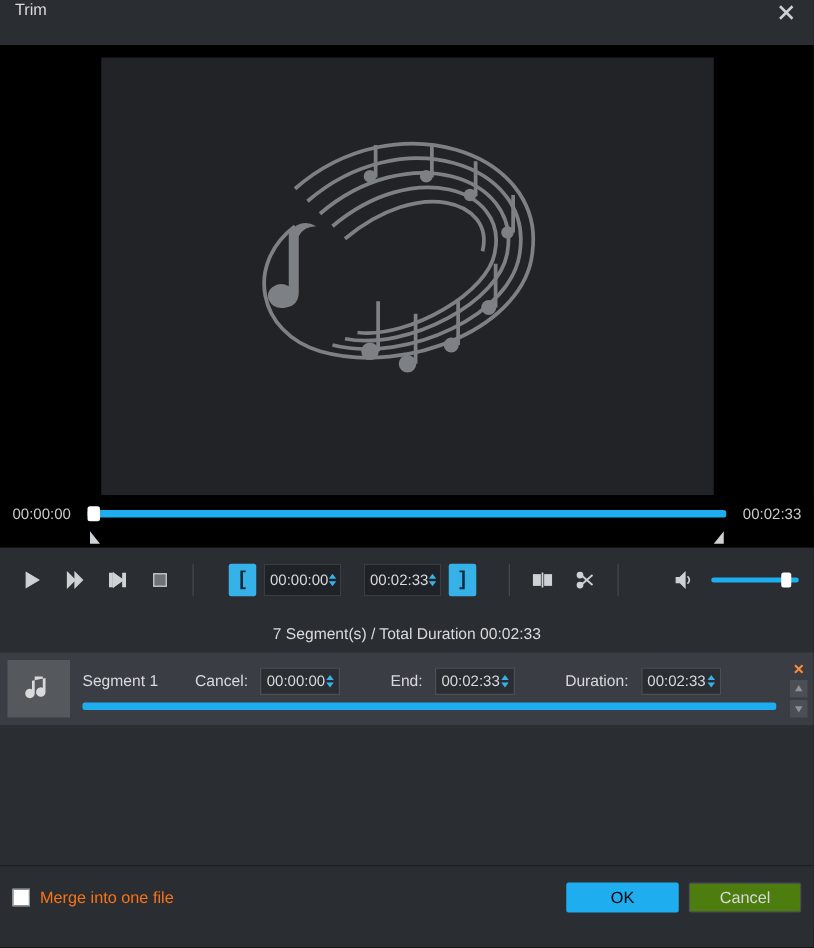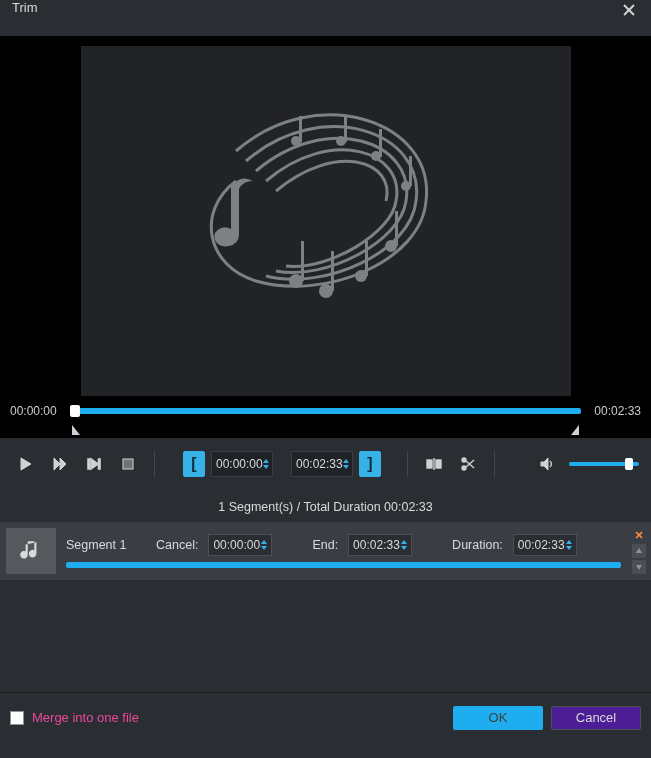--- a/index.html
+++ b/index.html
@@ -66,25 +66,25 @@
   .sb { width:14px; height:14px; display:flex; align-items:center; justify-content:center; cursor:pointer; background:#4b4f54; }
   .sb.del { color:#ff8a3c; font-size:11px; font-weight:bold; background:transparent;}
   .sb svg { width:8px; height:8px; fill:#8e9297; }
 
   
   .empty { height:112px; background:#2a2e33; }
 
   
   .footer { height:50px; background:#2a2e33; display:flex; align-items:center; padding:0 10px; gap:8px; border-top:1px solid #1c1e21;}
   .chk { width:14px; height:14px; border:1px solid #8e9297; background:#fff; cursor:pointer; }
-  .footer .merge-lbl { font-size:13px; color:#ec4899; }
+  .footer .merge-lbl { font-size:13px; color:#f97316; }
   .footer .btns { margin-left:auto; display:flex; gap:8px; }
   .btn { width:90px; height:24px; border-radius:2px; font-size:13px; display:flex; align-items:center; justify-content:center; cursor:pointer; }
-  .btn.primary { background:#1eaef0; color:#404040; }
-  .btn.secondary { background:#4c1d95; color:#d8dadc; border:1px solid #4b4f54; }
+  .btn.primary { background:#1eaef0; color:#000000; }
+  .btn.secondary { background:#4d7c0f; color:#d8dadc; border:1px solid #4b4f54; }
 </style>
 </head>
 <body>
 
 <div class="titlebar">
   <div class="title">Trim</div>
   <div class="close">
     <svg viewBox="0 0 12 12">
         <line x1="1" y1="1" x2="11" y2="11"></line>
         <line x1="11" y1="1" x2="1" y2="11"></line>
@@ -213,21 +213,21 @@
           <polygon points="2,6 5,6 9,2 9,14 5,10 2,10" fill="#cfd2d4"></polygon>
           <path d="M11 5 q3 3 0 6" fill="none" stroke="#cfd2d4" stroke-width="1.3"></path>
         </svg>
     </div>
     <div class="vol-track">
       <div class="vknob"></div>
     </div>
   </div>
 </div>
 
-<div class="seg-info">1 Segment(s) / Total Duration 00:02:33</div>
+<div class="seg-info">7 Segment(s) / Total Duration 00:02:33</div>
 
 <div class="seg-row">
   <div class="thumb">
     <svg viewBox="0 0 24 24">
         <path d="M9 3 v12.5 a3.5 3.5 0 1 1 -2 -3.2 V6 l10 -2 v10.5 a3.5 3.5 0 1 1 -2 -3.2 V3 z"></path>
       </svg>
   </div>
   <div class="seg-body">
     <div class="seg-top">
       <span class="lbl segname">Segment 1</span>

